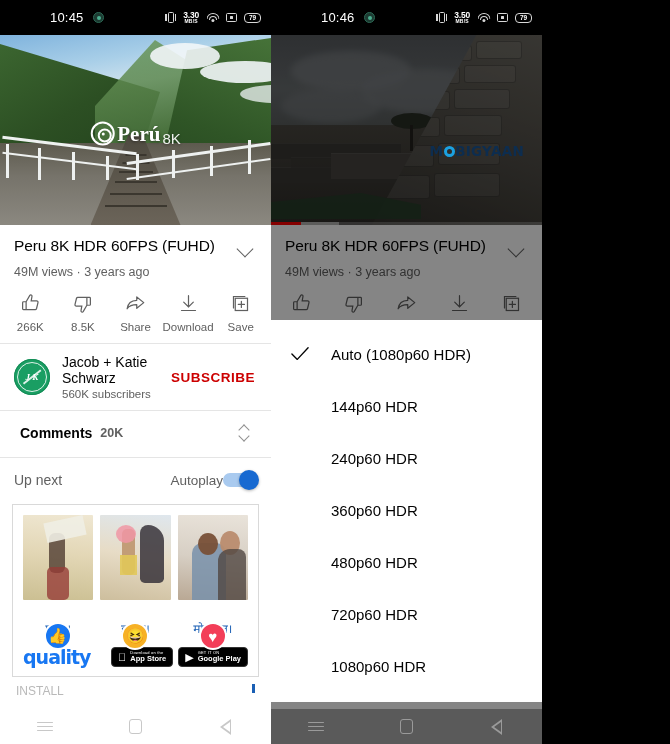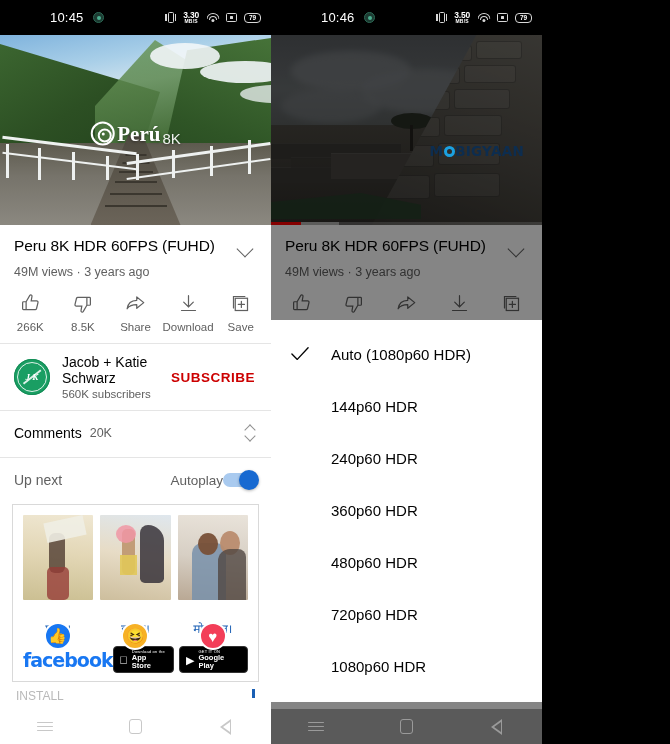--- a/index.html
+++ b/index.html
@@ -114,21 +114,21 @@
   .avatar .ring { position:absolute; left:3px; top:3px; right:3px; bottom:3px; border-radius:50%;
                   border:1.5px solid rgba(255,255,255,.85); }
   .avatar .jk { color:#fff; font-size:9px; font-weight:bold; line-height:9px; text-align:center;
                 font-family:"Liberation Serif",serif; }
   .avatar .bar { position:absolute; width:22px; height:1.5px; background:rgba(255,255,255,.85); transform:rotate(-38deg); }
   .ch-txt { flex:1; }
   .ch-name { font-size:14px; color:#030303; }
   .ch-sub { font-size:11.5px; color:#606060; margin-top:2px; }
   .subscribe { color:#cc0000; font-size:13.5px; font-weight:bold; letter-spacing:.5px; padding-right:2px; }
 
-  .comments { padding:12px 14px 14px; }
+  .comments { padding:12px 20px 14px;font-weight:bold; }
   .c-head { display:flex; align-items:center; }
   .c-title { font-size:14px; color:#030303; }
   .c-count { font-size:12.5px; color:#606060; margin-left:8px; }
   .sorticon { margin-left:auto; width:14px; height:20px; position:relative; }
   .sorticon::before,.sorticon::after { content:""; position:absolute; left:3px; width:7px; height:7px;
       border-left:1.3px solid #909090; border-top:1.3px solid #909090; }
   .sorticon::before { top:3px; transform:rotate(45deg); }
   .sorticon::after { top:9px; transform:rotate(-135deg); }
   .c-body { display:flex; gap:11px; margin-top:9px; }
   .c-av { width:24px; height:24px; border-radius:50%; flex-shrink:0; overflow:hidden;
@@ -390,21 +390,21 @@
             <span class="fig" style="left:14px;top:28px;width:34px;height:57px;border-radius:10px 10px 0 0;background:rgba(120,145,170,.85);"></span>
             <span class="fig" style="left:20px;top:18px;width:20px;height:22px;border-radius:50%;background:rgba(120,80,55,.95);"></span>
             <span class="fig" style="left:42px;top:16px;width:20px;height:24px;border-radius:50%;background:rgba(185,140,110,.95);"></span>
             <span class="fig" style="left:40px;top:34px;width:28px;height:51px;border-radius:12px 8px 0 0;background:rgba(80,70,65,.8);"></span>
           </div>
           <span class="emoji love">♥</span>
           <div class="ad-cap">मोहब्बत।</div>
         </div>
       </div>
       <div class="ad-bottom">
-        <span class="fb-logo">facebook</span>
+        <span class="fb-logo">quality</span>
         <span class="stores">
           <span class="store">
             <span class="gl"></span>
             <span class="tx">
                 <span class="s1">Download on the</span>
                 <span class="s2">App Store</span>
               </span>
           </span>
           <span class="store">
             <span class="gl">▶</span>

